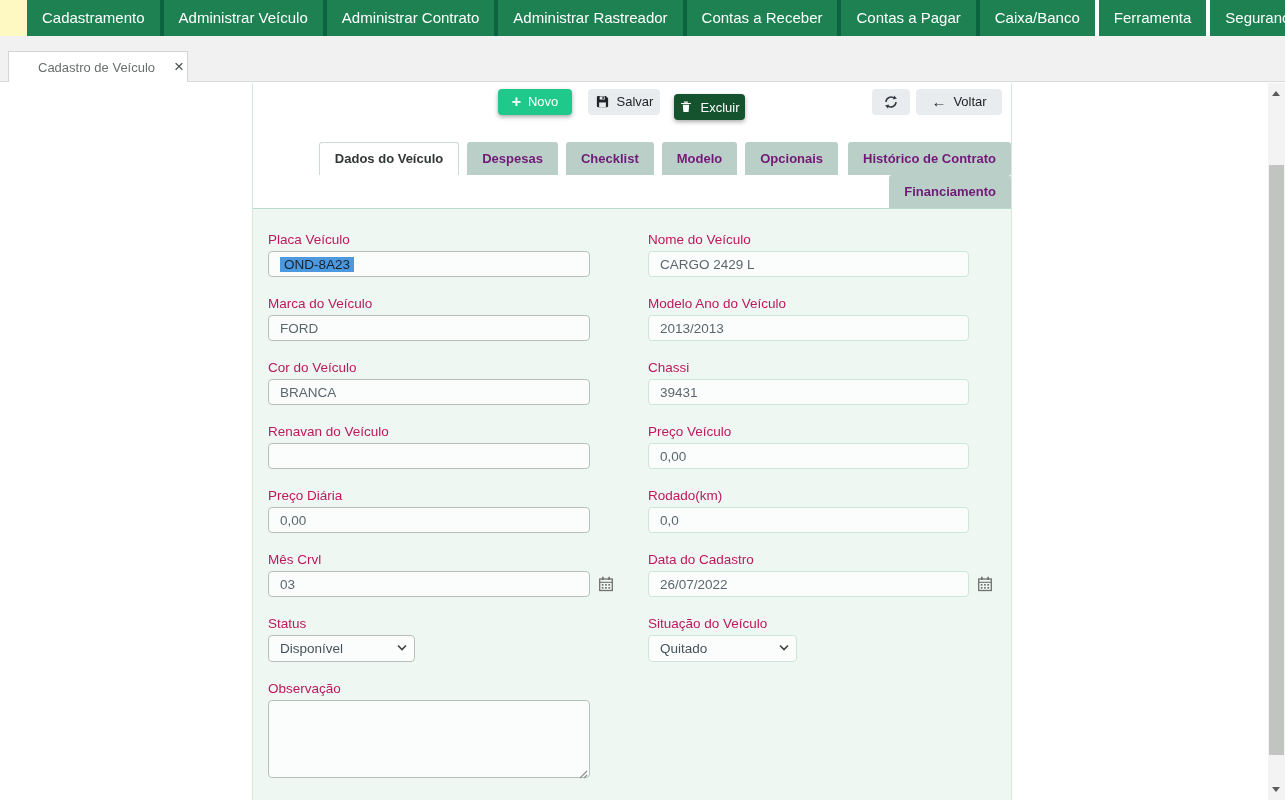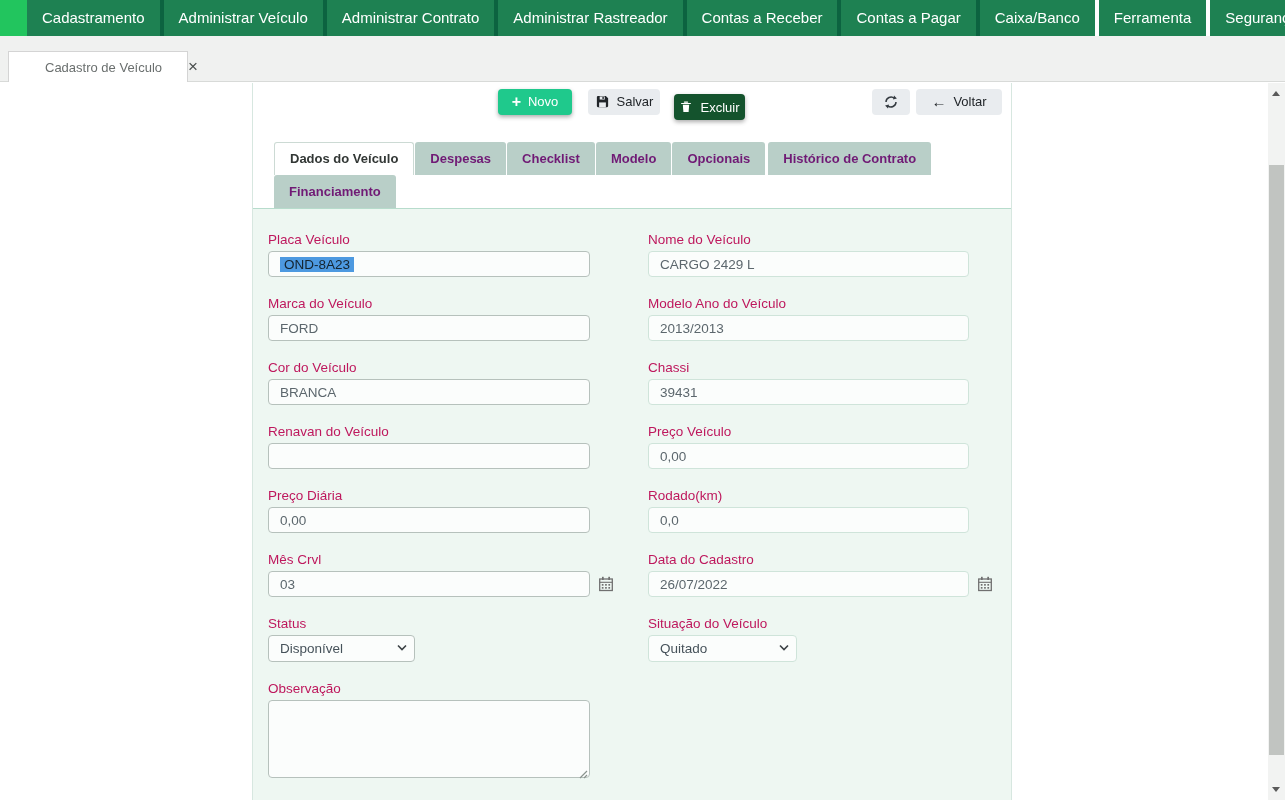--- a/index.html
+++ b/index.html
@@ -1,31 +1,31 @@
 <!DOCTYPE html>
 <html><head>
 <meta charset="utf-8">
 <style>
   * { margin:0; padding:0; box-sizing:border-box; }
   html,body { width:1285px; height:800px; overflow:hidden; background:#fff;
               font-family:"Liberation Sans", sans-serif; }
 
   
-  .menubar { position:absolute; top:0; left:0; width:1039px; height:36px; background:#22c55e;text-align:center; }
+  .menubar { position:absolute; top:0; left:0; width:1039px; height:36px; background:#fef9c3;text-align:center; }
   .menu-strip { position:absolute; left:27px; right:38px; top:0; bottom:0;
                 background:#0c6340; display:flex; column-gap:4px; }
   .menu-item { background:#1e8152; color:#ffffff; font-size:15px; line-height:36px;
                padding:0 15px; white-space:nowrap; cursor:pointer; }
 
   
   .tabstrip { position:absolute; top:36px; left:0; width:1285px; height:46px;
               background:#f0f1f0; border-bottom:1px solid #d8dad8; }
   .win-tab { position:absolute; left:8px; bottom:-1px; height:31px; width:180px;
              background:#ffffff; border:1px solid #d4d4d4; border-bottom:none;
-             display:flex; align-items:center; padding:0 10px; gap:26px; }
+             display:flex; align-items:center; padding:0 10px; gap:19px; }
   .win-tab-label { color:#6a6f6e; font-size:13px; white-space:nowrap; flex:1; }
   .win-close { color:#4a4f4e; font-size:17px; line-height:14px; cursor:pointer; }
 
   
   .content { position:absolute; top:83px; left:0; right:17px; bottom:0; background:#ffffff; }
 
   
   .scrollbar { position:absolute; top:83px; right:0; width:17px; bottom:0; background:#f2f3f2; }
   .sb-thumb { position:absolute; top:82px; left:1px; width:15px; height:590px; background:#c1c4c1; }
   .tri-up { position:absolute; top:8px; left:4px; width:0; height:0;
@@ -49,21 +49,21 @@
                  box-shadow:0 2px 4px rgba(70,70,70,.45); margin-right:16px; }
   .btn-salvar  { background:#e9ecef; color:#212529; min-width:72px; margin-right:14px; }
   .btn-excluir { background:#14532d; color:#fff; min-width:71px;
                  box-shadow:0 2px 4px rgba(70,70,70,.45); margin-right:127px;margin-top:11px; }
   .btn-refresh { background:#e9ecef; min-width:38px; margin-right:6px; }
   .btn-voltar  { background:#e9ecef; color:#212529; min-width:86px; }
   .plus-glyph { font-size:16px; font-weight:bold; line-height:16px; }
   .back-glyph { font-size:15px; line-height:15px; }
 
   
-  .tabrow { display:flex; column-gap:1px; padding-left:21px; }
+  .tabrow { display:flex; column-gap:8px; padding-left:21px;justify-content:flex-end; }
   .tabrow.row1 { margin-top:27px; }
   .tab { height:33px; line-height:33px; padding:0 15px; font-size:13px; font-weight:bold;
          color:#701a75; background:#b9cfc8; border-radius:3px 3px 0 0;
          white-space:nowrap; cursor:pointer; }
   .tab.hist { margin-left:2px; }
   .tab.active { background:#ffffff; color:#323735; border:1px solid #ccdad4; border-bottom:none;
                 line-height:32px; margin-bottom:-1px; z-index:2; }
 
   
   .panel { flex:1; background:#eef7f2; border-top:1px solid #b7dccc; padding:23px 0 0 15px; }

